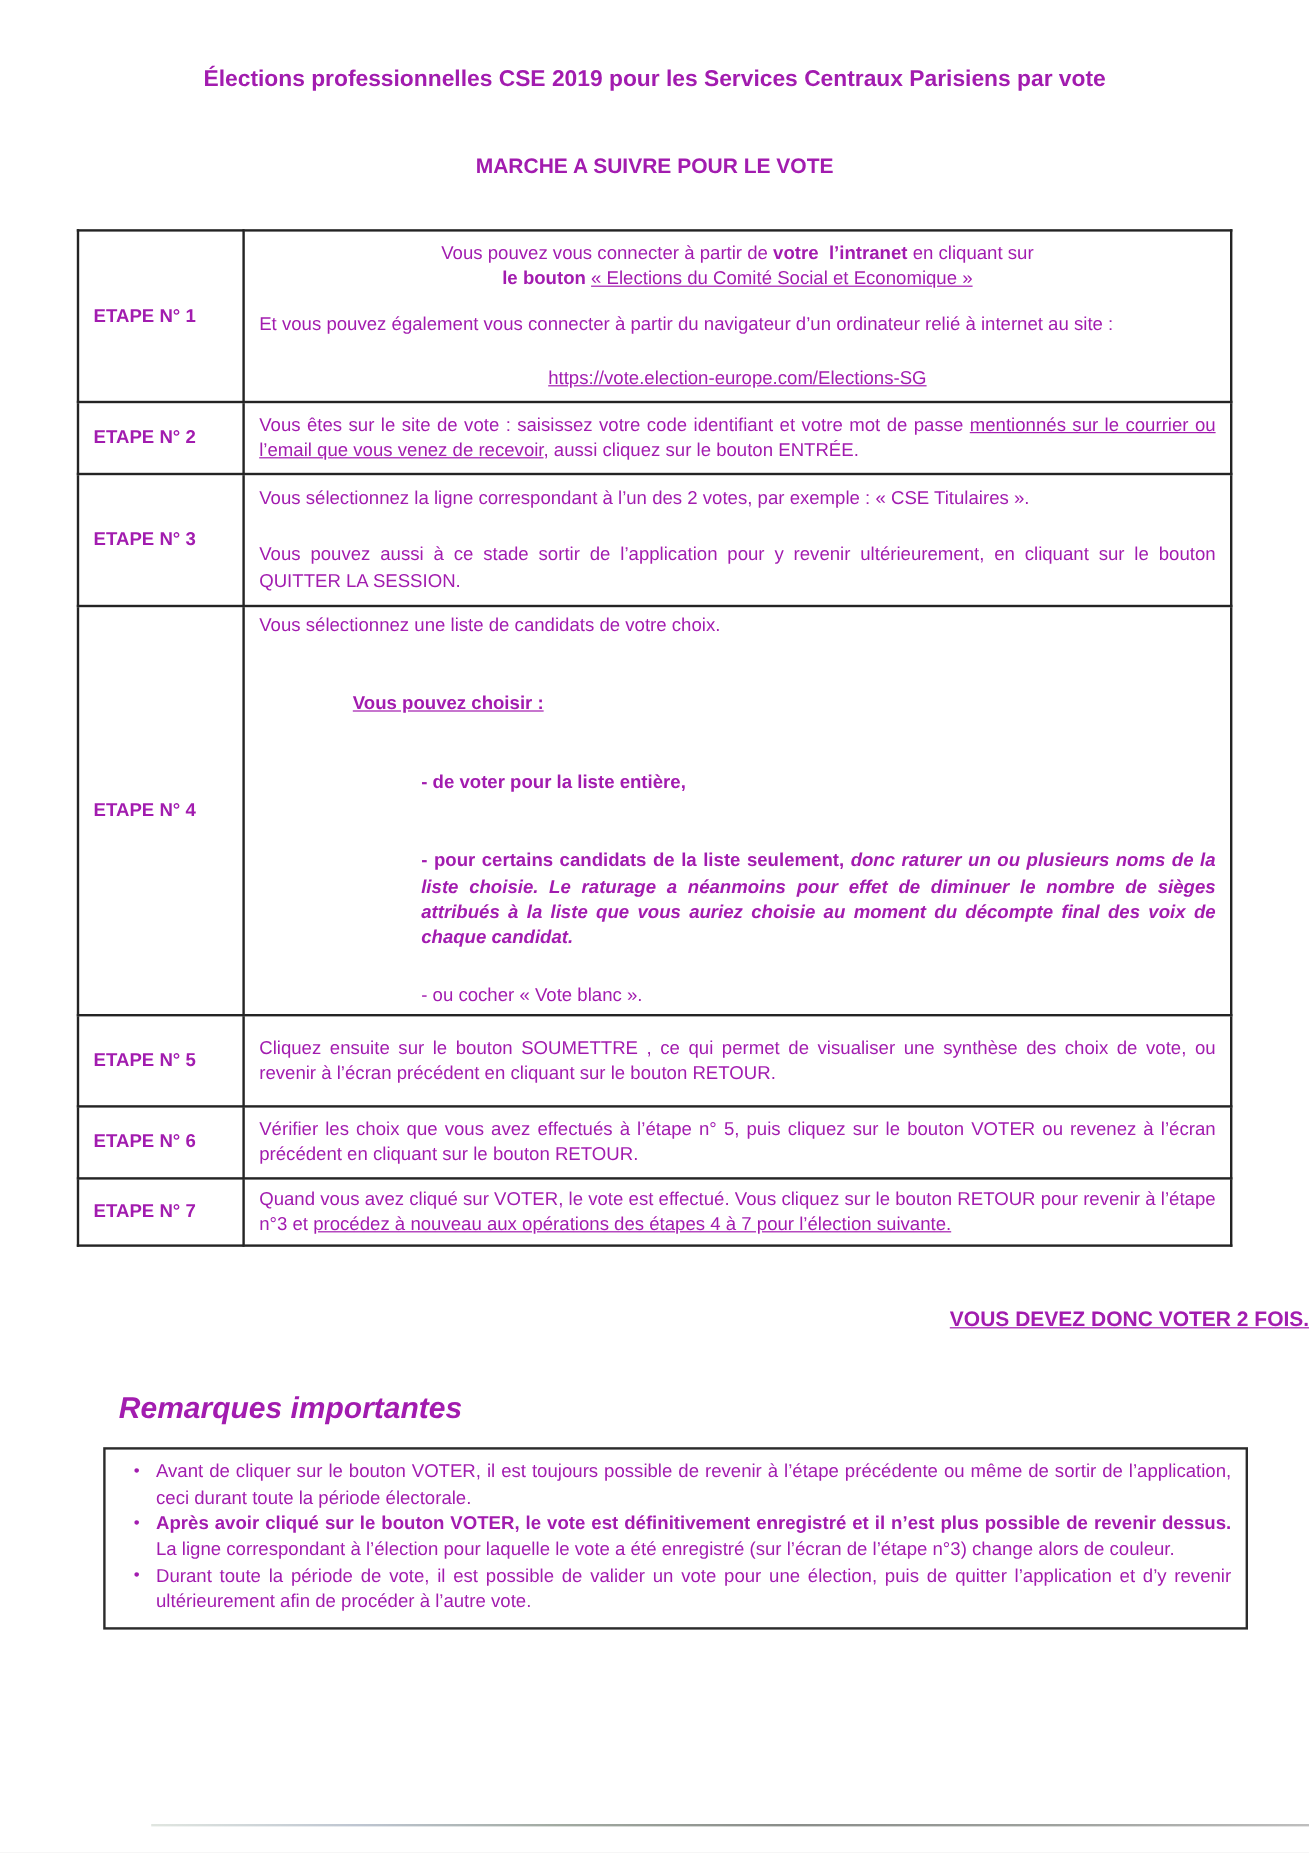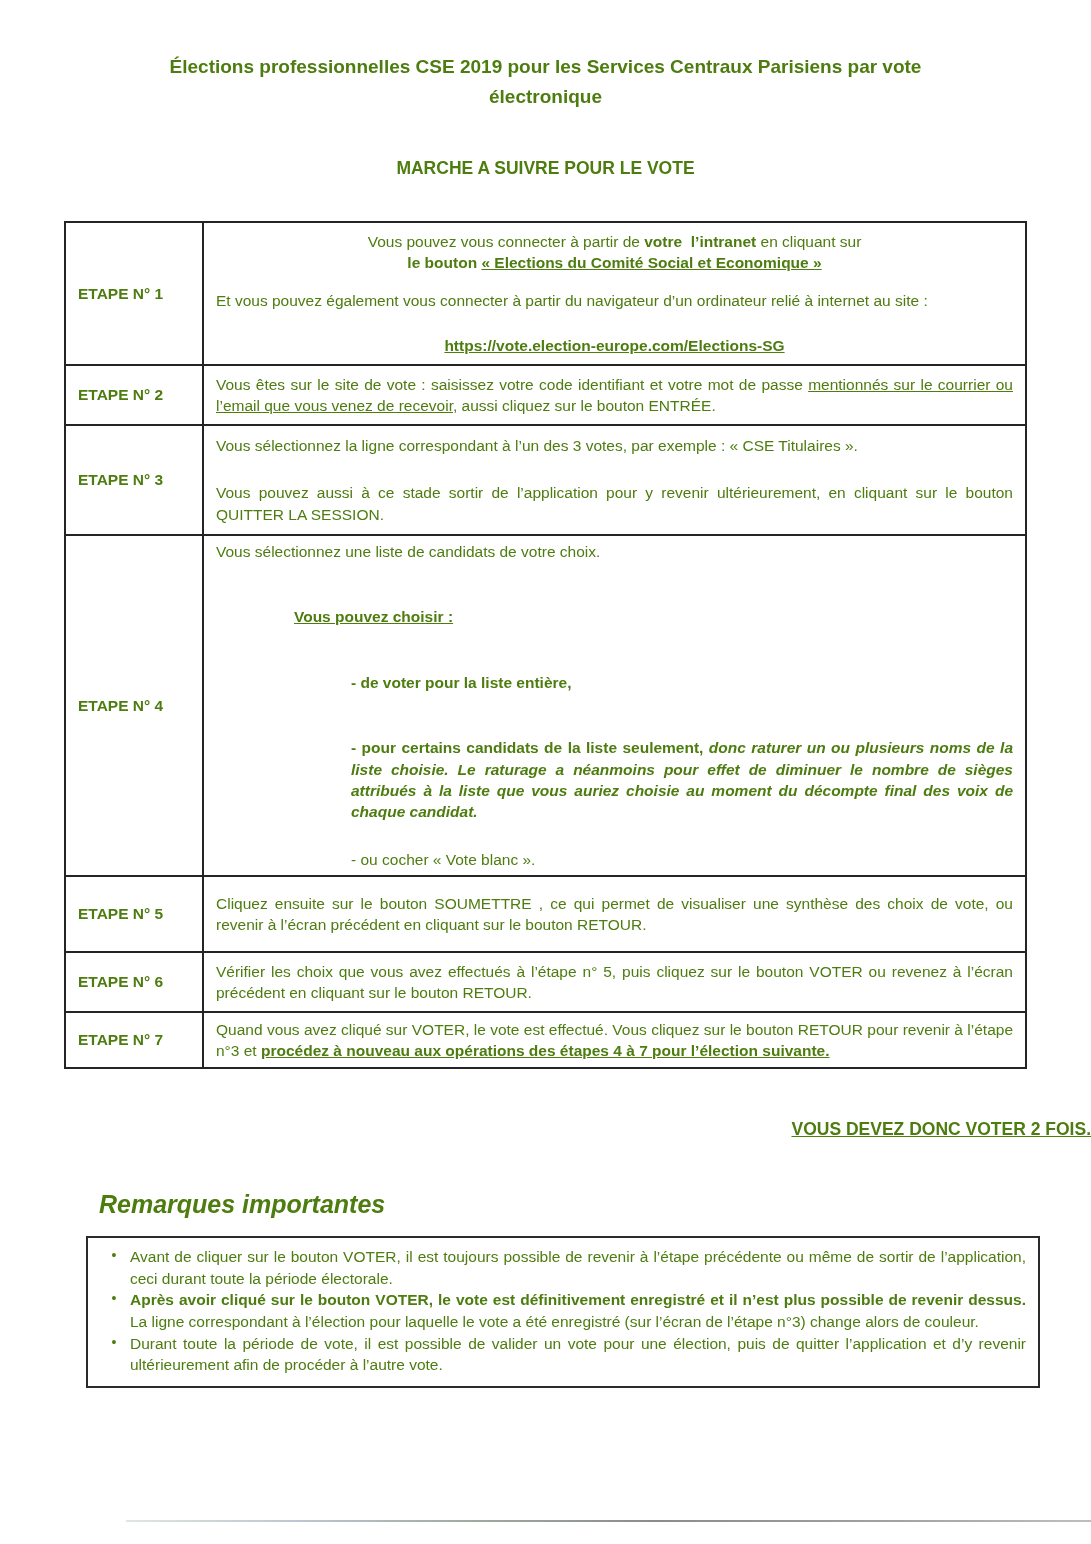--- a/index.html
+++ b/index.html
@@ -2,21 +2,21 @@
 <html lang="fr"><head>
 <meta charset="utf-8">
 <style>
   html, body { margin: 0; padding: 0; background: #e8e8e8; }
   .page {
     position: relative;
     width: 1091px;
     height: 1544px;
     margin: 0 auto;
     background: #ffffff;
-    color: #4d7c0f;
+    color: #a21caf;
     font-family: "Liberation Sans", "DejaVu Sans", sans-serif;
     overflow: hidden;
   }
   .doc-title {
     margin: 52px 60px 0 60px;
     text-align: center;
     font-weight: bold;
     font-size: 19px;
     line-height: 30px;
   }
@@ -61,21 +61,21 @@
   tr.r3 { height: 110px; }
   tr.r4 { height: 240px; }
   tr.r5 { height: 76px; }
   tr.r6 { height: 60px; }
   tr.r7 { height: 56px; }
   .c { text-align: center; }
   .j { text-align: justify; }
   .b { font-weight: bold; }
   .i { font-style: italic; }
   .u { text-decoration: underline; }
-  .bu { font-weight: bold; text-decoration: underline; }
+  .bu { font-weight: normal; text-decoration: underline; }
   .mt16 { margin-top: 16px; }
   .mt24 { margin-top: 24px; }
   .mt26 { margin-top: 26px; }
   .mt28 { margin-top: 44px; font-weight: bold; }
   .ind1 { margin-left: 78px; }
   .ind2 { margin-left: 135px; }
   p { margin: 0; }
   .vote-twice {
     margin-top: 50px;
     text-align: right;
@@ -116,21 +116,20 @@
       #4a4f4a 55%, #6a706a 78%, #9b9b9b 100%);
   }
 </style>
 </head>
 <body>
 
 <div class="page">
 
   <div class="doc-title">
     <div>Élections professionnelles CSE 2019 pour les Services Centraux Parisiens par vote</div>
-    <div>électronique</div>
   </div>
 
 
   <div class="section-heading">MARCHE A SUIVRE POUR LE VOTE</div>
 
   <table class="steps">
     <tbody>
         <tr class="r1">
       <td class="step-label">ETAPE N° 1</td>
       <td class="step-content">
@@ -142,21 +141,21 @@
     </tr>
     <tr class="r2">
       <td class="step-label">ETAPE N° 2</td>
       <td class="step-content">
         <p class="j"><span>Vous êtes sur le site de vote : saisissez votre code identifiant et votre mot de passe </span><span class="u">mentionnés sur le courrier ou l’email que vous venez de recevoir</span><span>, aussi cliquez sur le bouton ENTRÉE.</span></p>
       </td>
     </tr>
     <tr class="r3">
       <td class="step-label">ETAPE N° 3</td>
       <td class="step-content">
-        <p>Vous sélectionnez la ligne correspondant à l’un des 3 votes, par exemple : « CSE Titulaires ».</p>
+        <p>Vous sélectionnez la ligne correspondant à l’un des 2 votes, par exemple : « CSE Titulaires ».</p>
         <p class="j mt26">Vous pouvez aussi à ce stade sortir de l’application pour y revenir ultérieurement, en cliquant sur le bouton QUITTER LA SESSION.</p>
       </td>
     </tr>
     <tr class="r4">
       <td class="step-label">ETAPE N° 4</td>
       <td class="step-content">
         <p>Vous sélectionnez une liste de candidats de votre choix.</p>
         <p class="u ind1 mt28">Vous pouvez choisir :</p>
         <p class="ind2 mt28">- de voter pour la liste entière,</p>
         <p class="ind2 j mt28"><span>- pour certains candidats de la liste seulement, </span><span class="i">donc raturer un ou plusieurs noms de la liste choisie. Le raturage a néanmoins pour effet de diminuer le nombre de sièges attribués à la liste que vous auriez choisie au moment du décompte final des voix de chaque candidat.</span></p>

